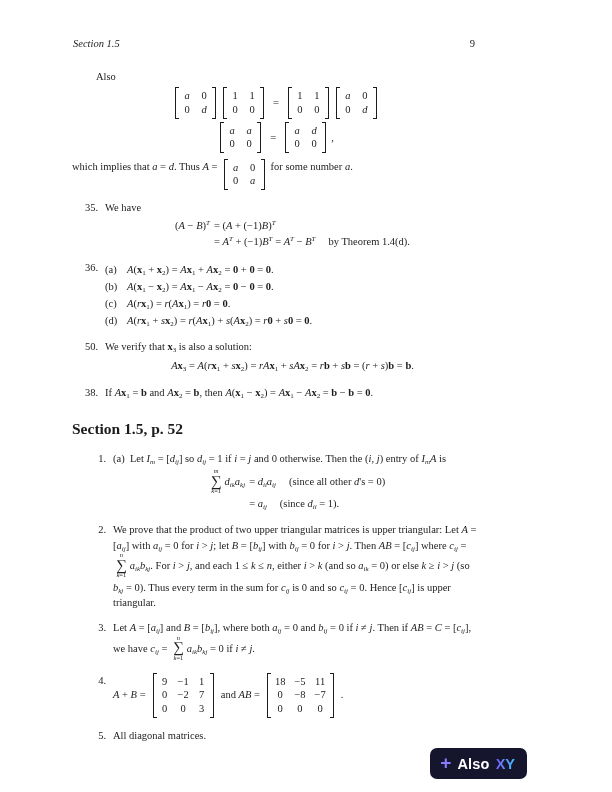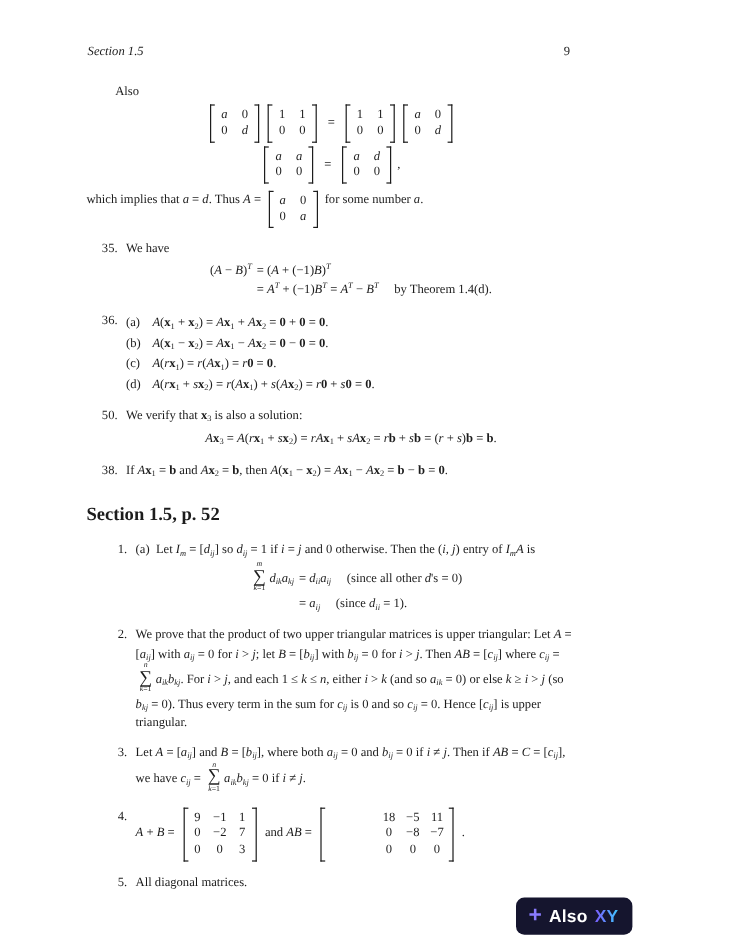--- a/index.html
+++ b/index.html
@@ -272,21 +272,21 @@
                 <span class="cell">7</span>
                 <span class="cell">0</span>
                 <span class="cell">0</span>
                 <span class="cell">3</span>
               </span>
               <span class="br brr2"></span>
             </span>
           <span>and <i>AB</i> =</span>
           <span class="mat">
               <span class="br bl"></span>
-              <span class="cells" style="grid-template-columns: repeat(3, auto); margin-left: 44px;">
+              <span class="cells" style="grid-template-columns: repeat(3, auto);">
                 <span class="cell">18</span>
                 <span class="cell">−5</span>
                 <span class="cell">11</span>
                 <span class="cell">0</span>
                 <span class="cell">−8</span>
                 <span class="cell">−7</span>
                 <span class="cell">0</span>
                 <span class="cell">0</span>
                 <span class="cell">0</span>
               </span>

